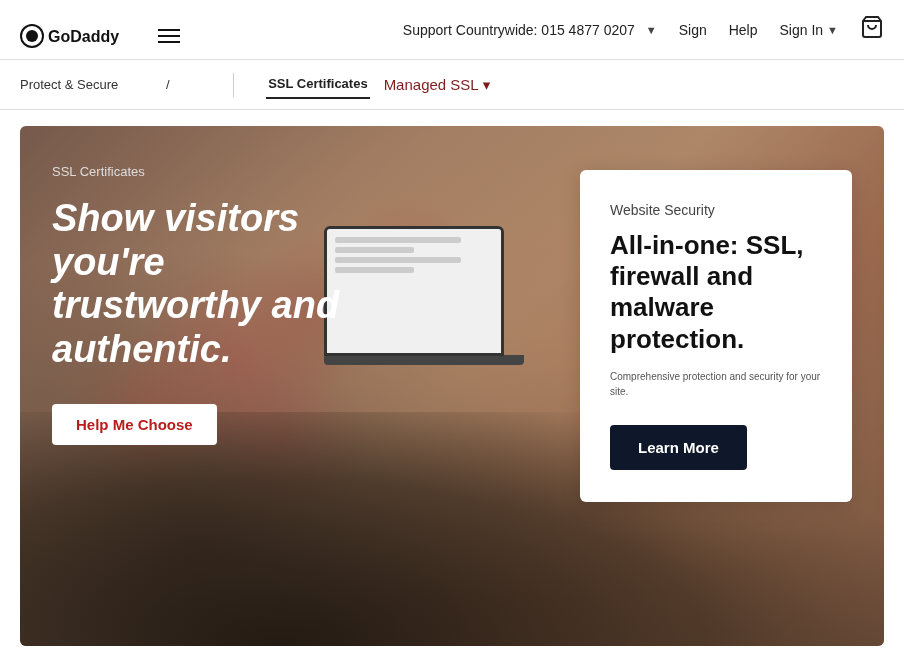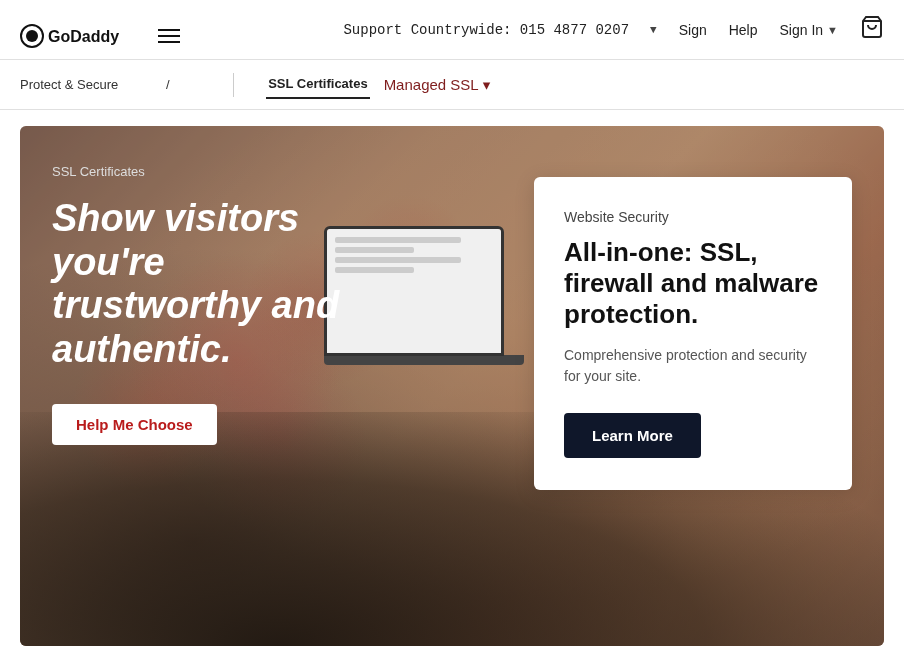--- a/index.html
+++ b/index.html
@@ -41,23 +41,22 @@
     .header-nav {
       display: flex;
       align-items: center;
       gap: 22px;
       font-size: 14px;
       color: #222;
     }
     .support-phone {
       display: flex;
       align-items: center;
-      gap: 21px;
-      font-size: 14px;
-      font-family: Liberation Mono, monospace;
+      gap: 11px;
+      font-size: 14px;
     }
     .dropdown-chevron {
       font-size: 11px;
       color: #444;
     }
     .header-link {
       font-size: 14px;
       color: #222;
       text-decoration: none;
       cursor: pointer;
@@ -201,38 +200,38 @@
       font-weight: 600;
       border-radius: 4px;
       cursor: pointer;
       display: inline-block;
     }
     
     .hero-card {
       background: #fff;
       border-radius: 6px;
       padding: 32px 30px;
-      width: 318px;
-      margin-top: 23px;
+      width: 272px;
+      margin-top: 16px;
       box-shadow: 0 4px 20px rgba(0,0,0,0.15);
     }
     .card-subtitle {
       font-size: 14px;
       color: #444;
       margin-bottom: 12px;
     }
     .card-title {
       font-size: 26px;
       font-weight: 800;
       color: #111;
       line-height: 1.2;
       margin-bottom: 14px;
     }
     .card-desc {
-      font-size: 14px;
+      font-size: 10px;
       color: #555;
       line-height: 1.5;
       margin-bottom: 26px;
     }
     .card-cta-btn {
       background: #0f172a;
       color: #fff;
       border: none;
       padding: 14px 28px;
       font-size: 15px;

